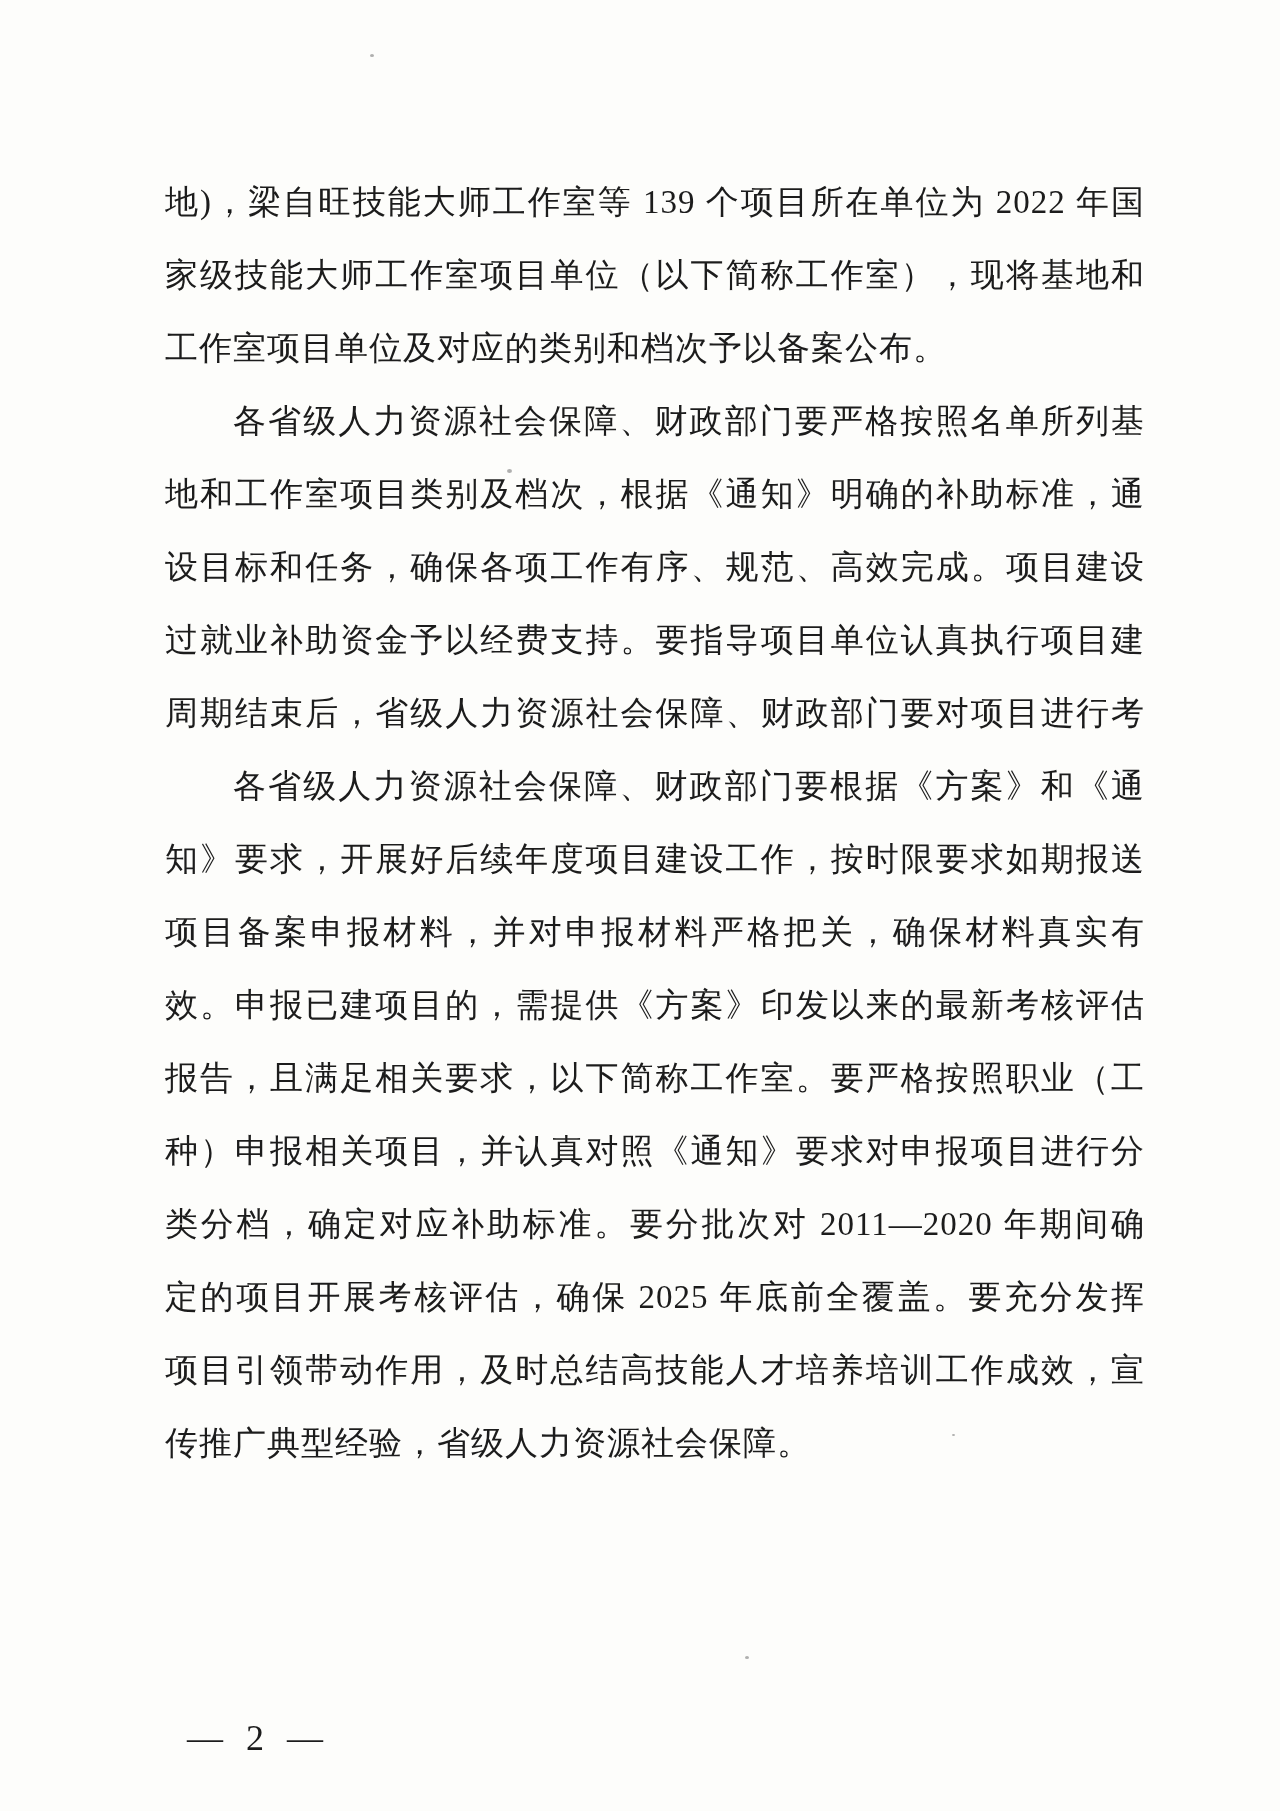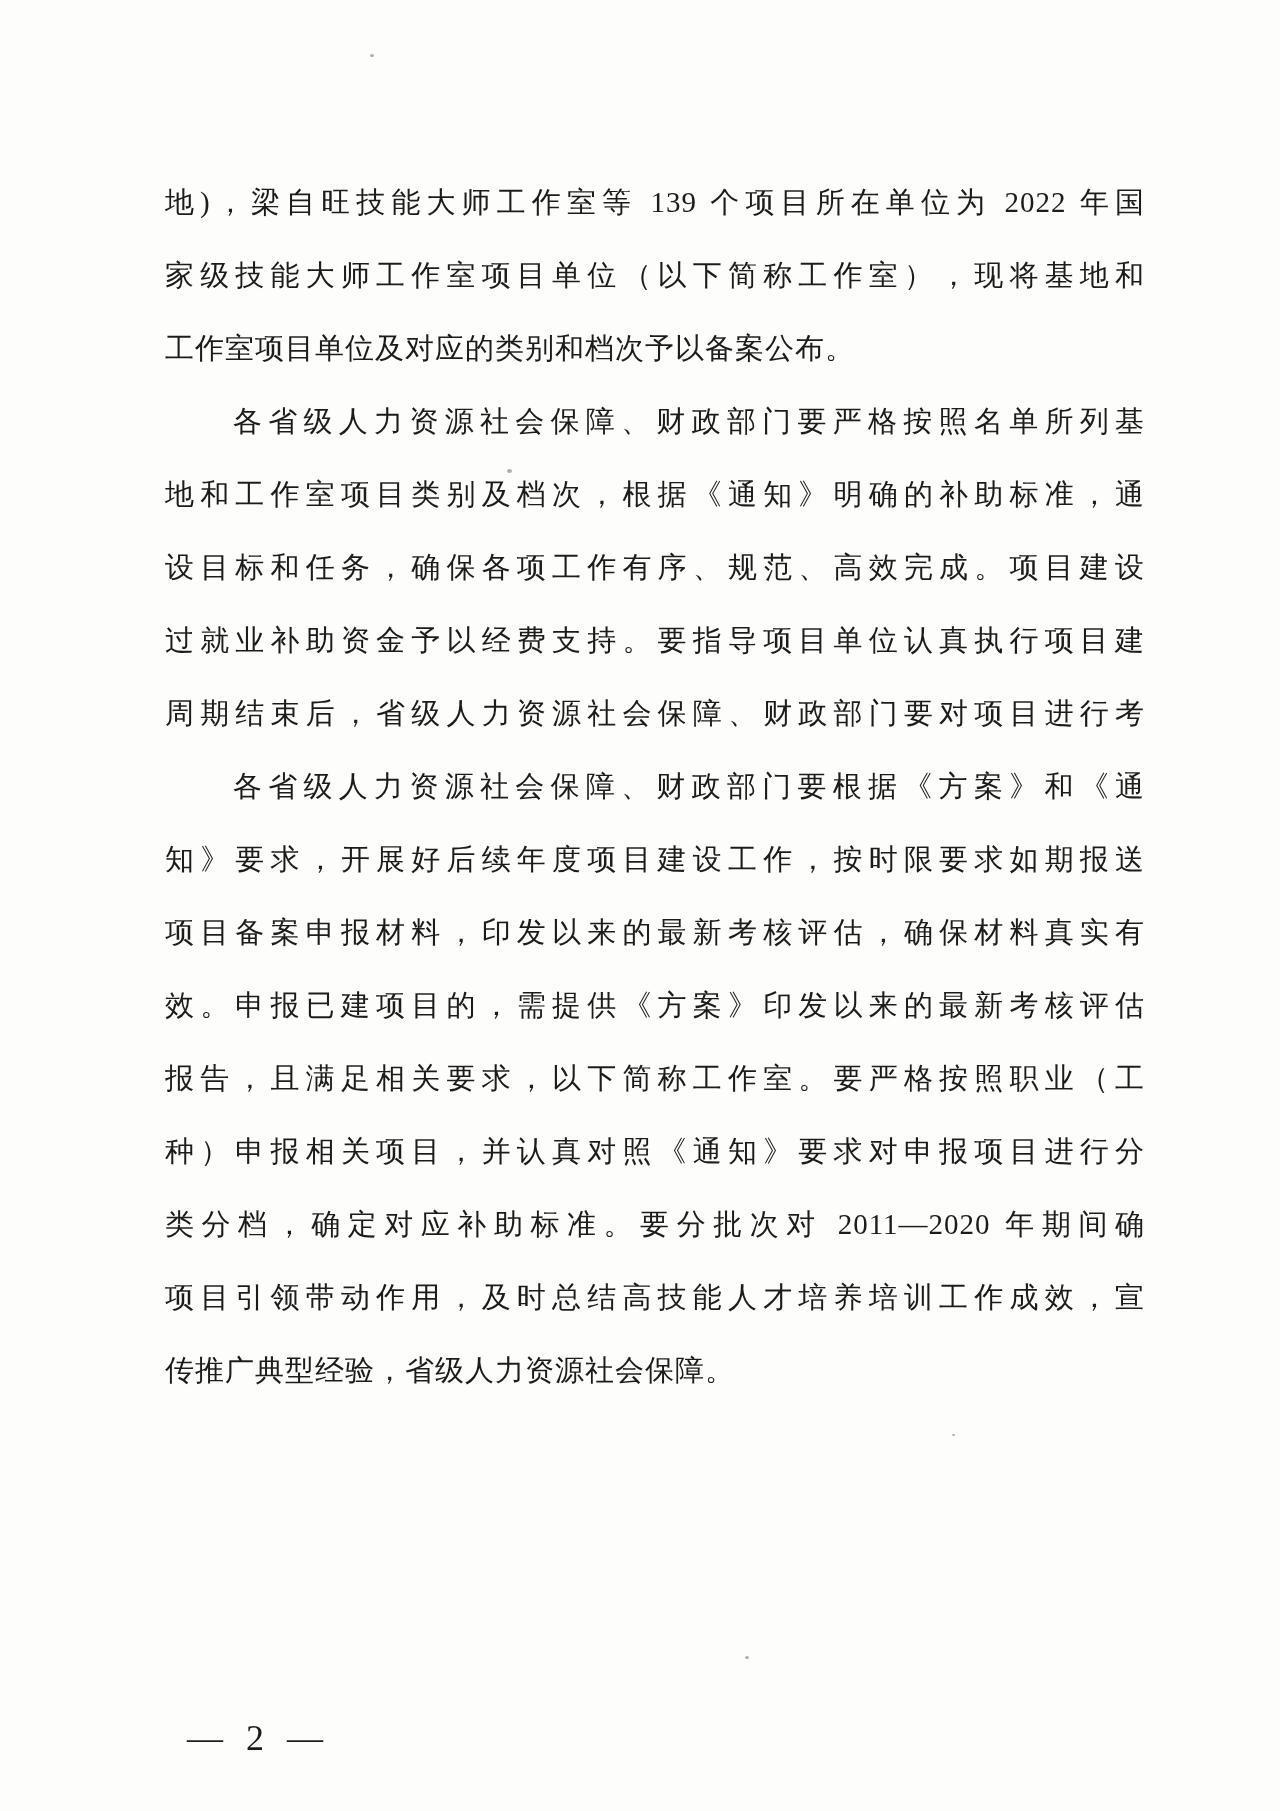--- a/index.html
+++ b/index.html
@@ -18,21 +18,21 @@
   }
   .text-block {
     position: absolute;
     left: 165px;
     top: 166px;
     width: 980px;
   }
   .line {
     height: 73px;
     line-height: 73px;
-    font-size: 29px;
+    font-size: 33px;
     letter-spacing: 1px;
     white-space: normal;
     text-align: justify;
     text-align-last: justify;
     text-justify: inter-character;
   }
   .line.final {
     text-align: center;
     text-align-last: left;
   }
@@ -64,25 +64,26 @@
       <div class="line">地)，梁自旺技能大师工作室等 139 个项目所在单位为 2022 年国</div>
       <div class="line">家级技能大师工作室项目单位（以下简称工作室），现将基地和</div>
       <div class="line final">工作室项目单位及对应的类别和档次予以备案公布。</div>
       <div class="line indent">各省级人力资源社会保障、财政部门要严格按照名单所列基</div>
       <div class="line">地和工作室项目类别及档次，根据《通知》明确的补助标准，通</div>
       <div class="line">设目标和任务，确保各项工作有序、规范、高效完成。项目建设</div>
       <div class="line">过就业补助资金予以经费支持。要指导项目单位认真执行项目建</div>
       <div class="line">周期结束后，省级人力资源社会保障、财政部门要对项目进行考</div>
       <div class="line indent">各省级人力资源社会保障、财政部门要根据《方案》和《通</div>
       <div class="line">知》要求，开展好后续年度项目建设工作，按时限要求如期报送</div>
-      <div class="line">项目备案申报材料，印发以来的最新考核评估，确保材料真实有</div>
+      <div class="line">项目备案申报材料，并对申报材料严格把关，确保材料真实有</div>
       <div class="line">效。申报已建项目的，需提供《方案》印发以来的最新考核评估</div>
       <div class="line">报告，且满足相关要求，以下简称工作室。要严格按照职业（工</div>
       <div class="line">种）申报相关项目，并认真对照《通知》要求对申报项目进行分</div>
       <div class="line">类分档，确定对应补助标准。要分批次对 2011—2020 年期间确</div>
+      <div class="line">定的项目开展考核评估，确保 2025 年底前全覆盖。要充分发挥</div>
       <div class="line">项目引领带动作用，及时总结高技能人才培养培训工作成效，宣</div>
       <div class="line final">传推广典型经验，省级人力资源社会保障。</div>
     </div>
   <div class="page-footer">
     <span>— 2 —</span>
   </div>
 <div class="speck" style="left: 370px; top: 54px; width: 4px; height: 3px;"></div>
     <div class="speck" style="left: 507px; top: 469px; width: 5px; height: 4px;"></div>
     <div class="speck" style="left: 745px; top: 1656px; width: 4px; height: 3px;"></div>
     <div class="speck" style="left: 1137px; top: 1010px; width: 3px; height: 2px;"></div>

